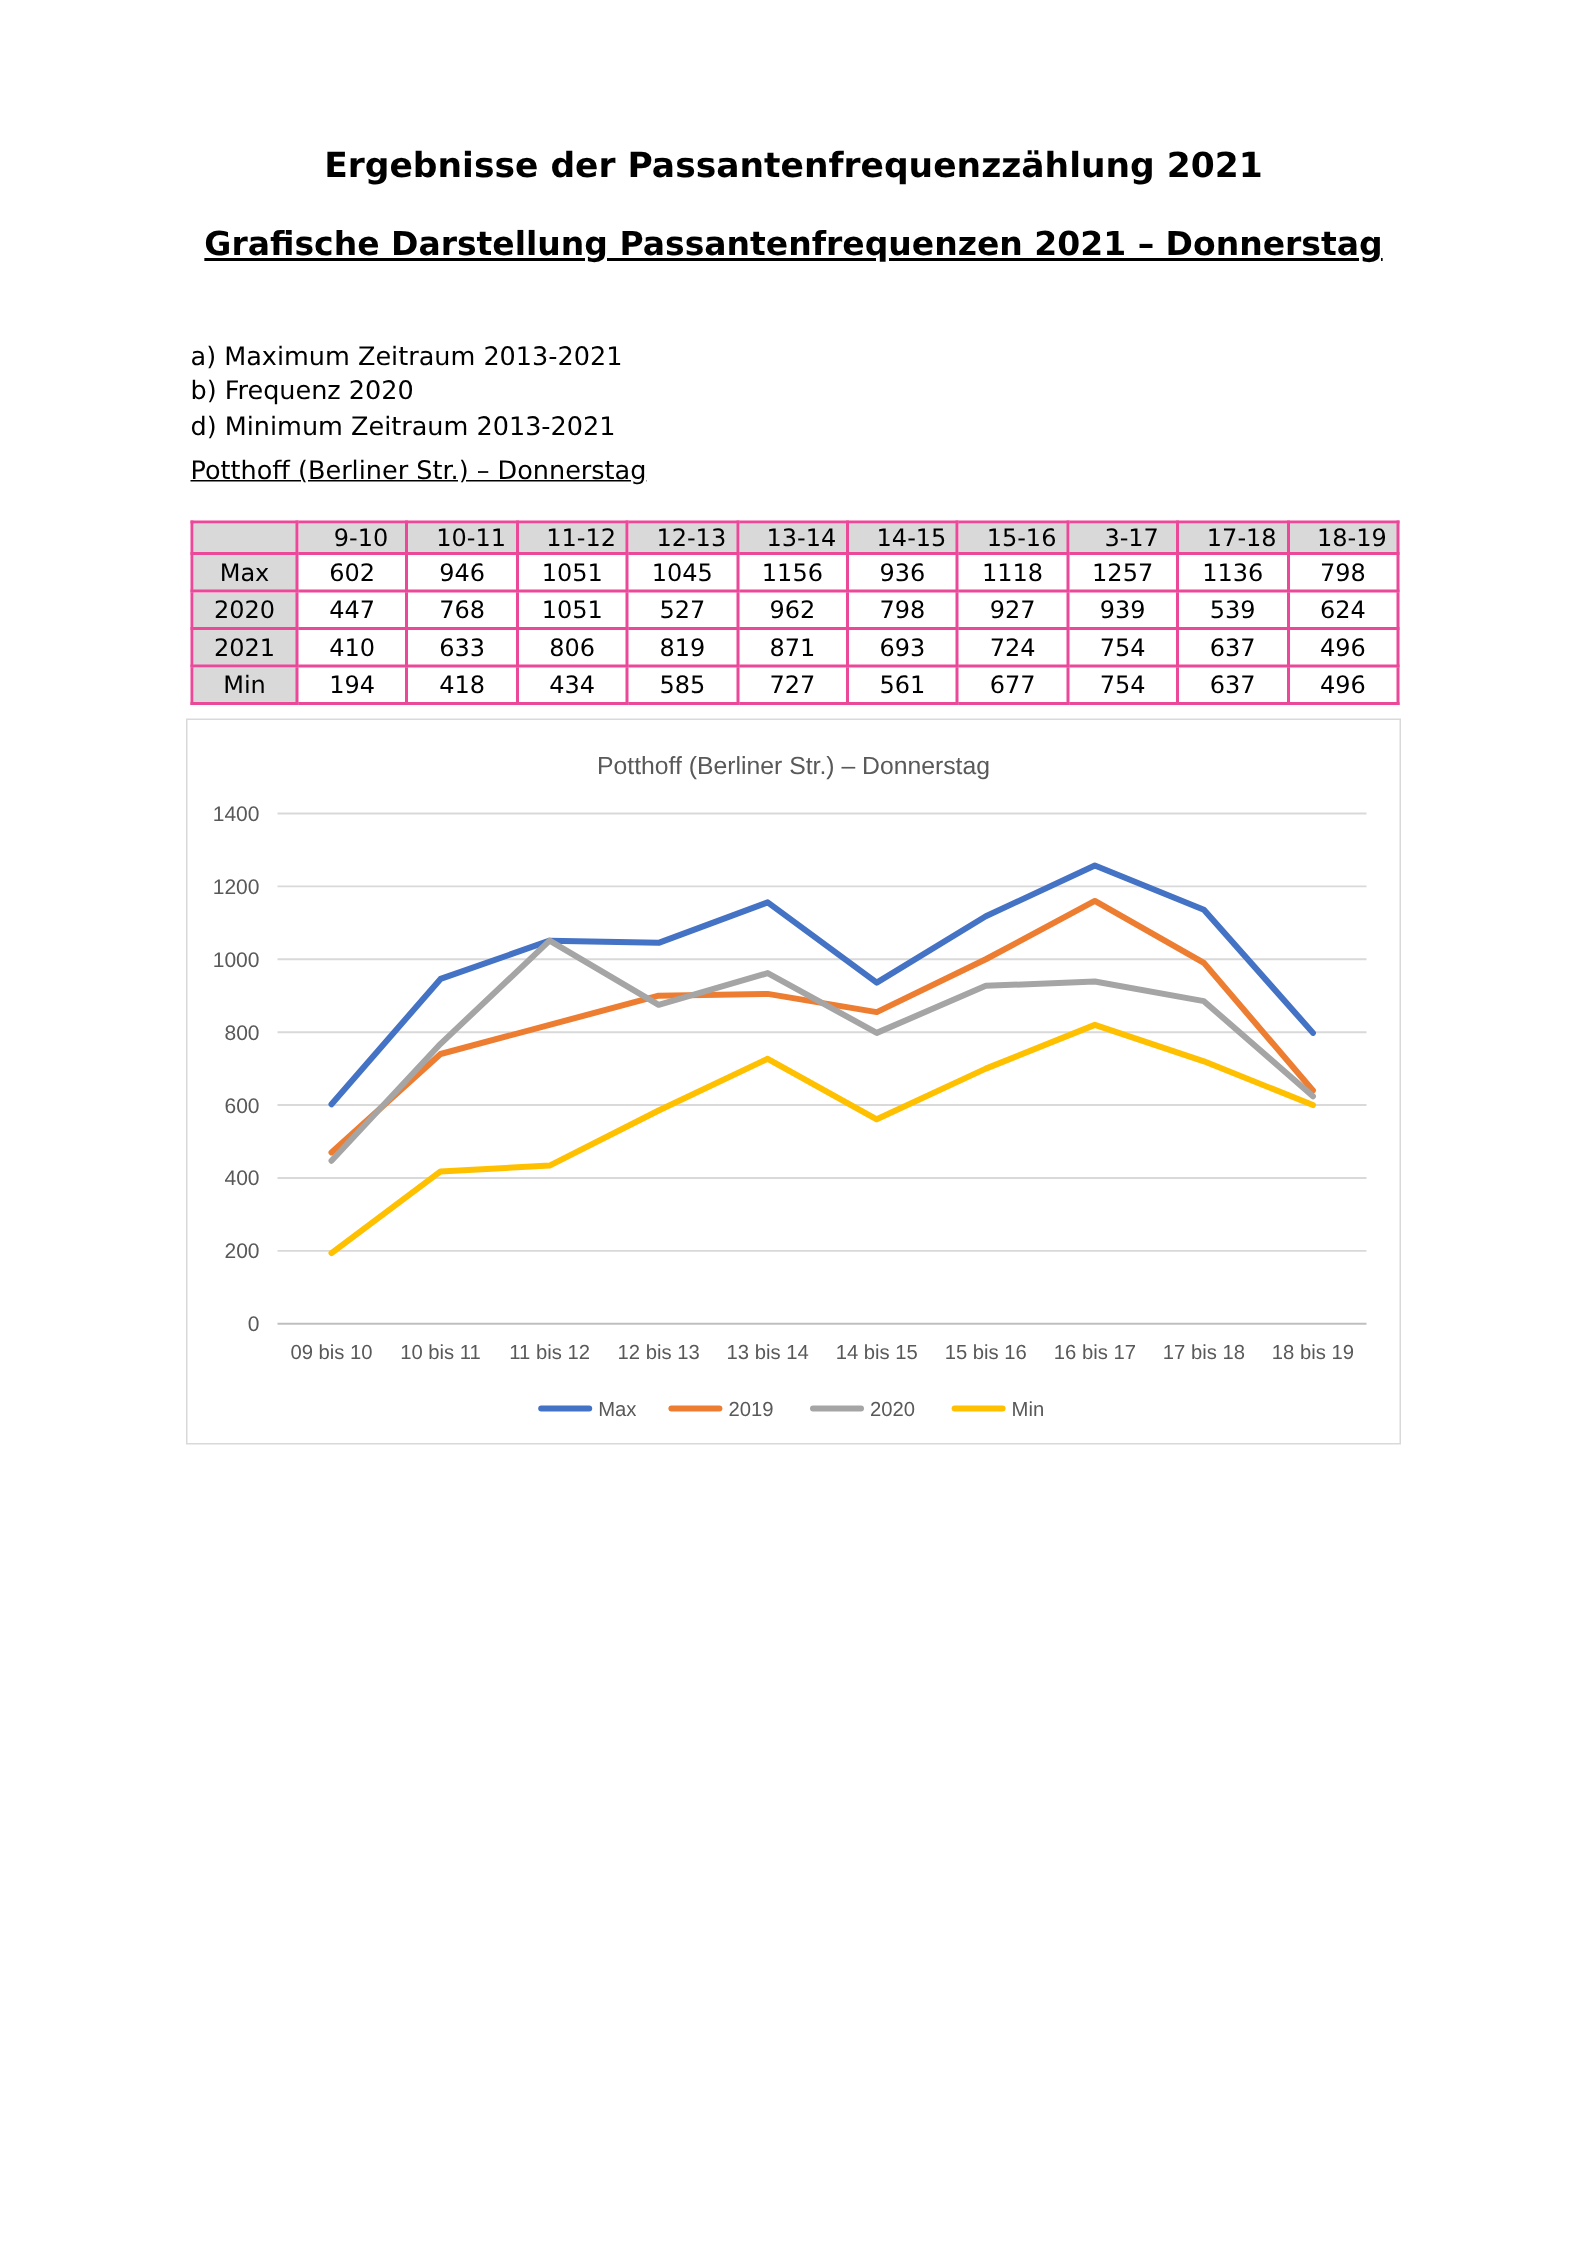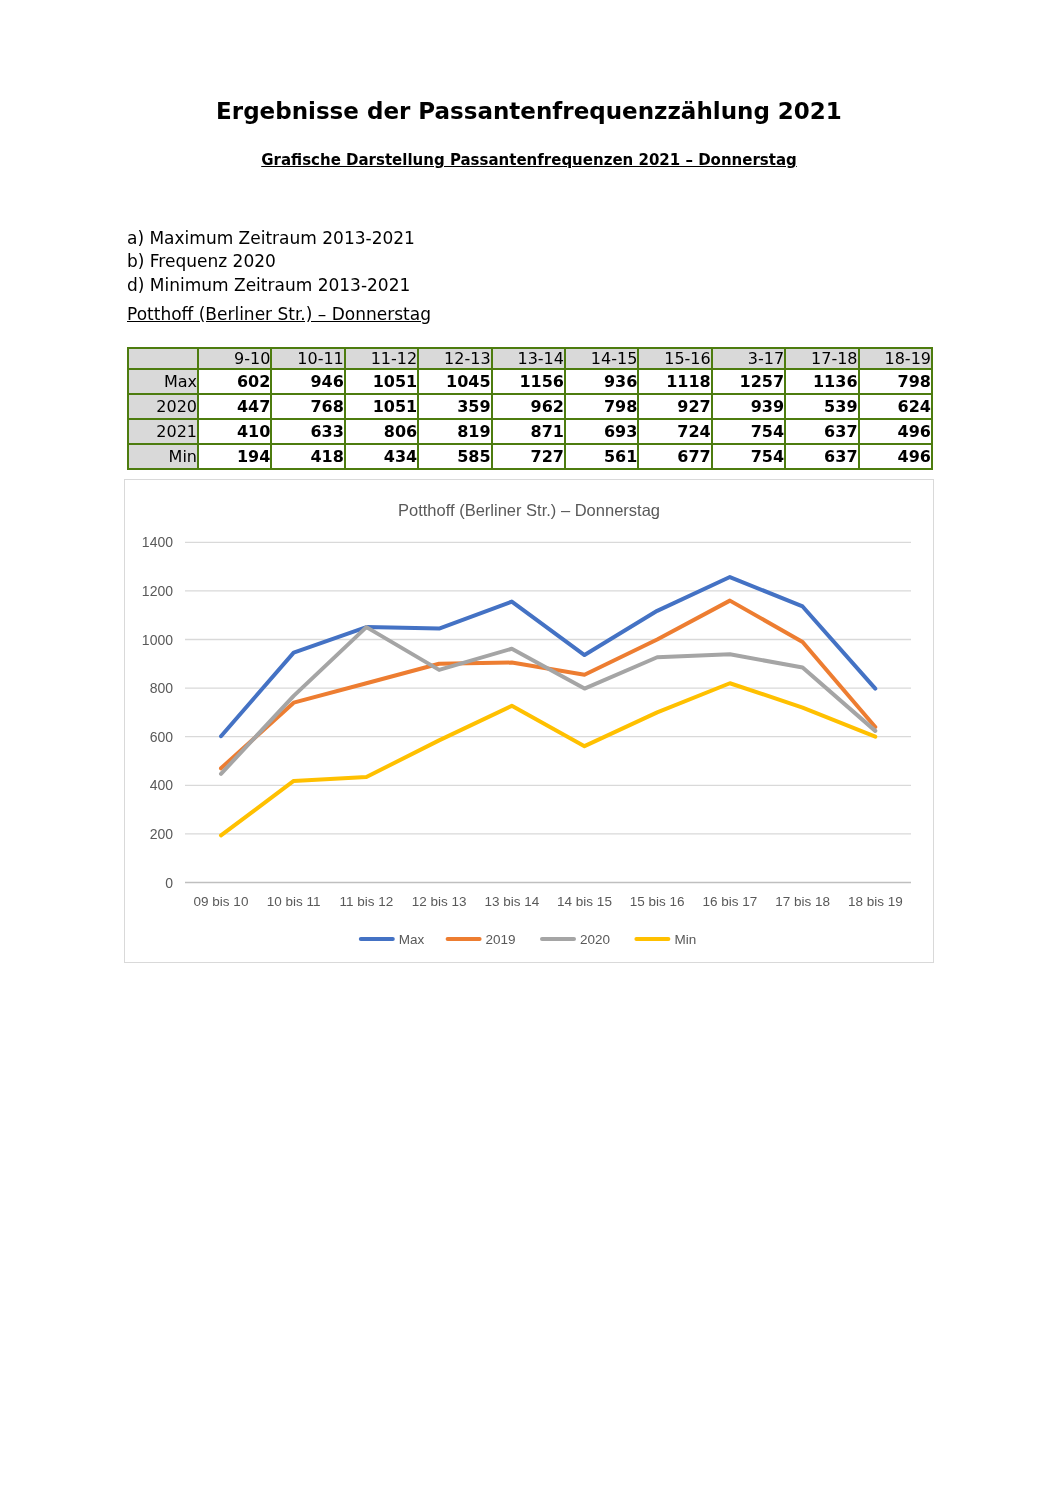--- a/index.html
+++ b/index.html
@@ -9,42 +9,42 @@
     overflow:hidden;
   }
   .title {
     position:absolute; top:98px; left:0; width:100%;
     margin:0; text-align:center;
     font-size:23px; font-weight:bold;
   }
   .subtitle {
     position:absolute; top:151px; left:0; width:100%;
     margin:0; text-align:center;
-    font-size:15px; font-weight:bold; text-decoration:underline;
+    font-size:22px; font-weight:bold; text-decoration:underline;
   }
   .list { position:absolute; top:195px; left:127px; font-size:17px; line-height:23.3px;margin-top:32px; }
   .section-heading {
     position:absolute; top:304px; left:127px;
     font-size:17px; text-decoration:underline;
   }
   table.freq {
     position:absolute; top:347px; left:127px; width:806px;
     border-collapse:collapse; table-layout:fixed;
     font-size:16px;
   }
   table.freq col.label-col { width:70px; }
   table.freq th, table.freq td {
-    border:2px solid #4d7c0f; padding:0 0 0 0; text-align:right;
+    border:2px solid #ec4899; padding:0 0 0 0; text-align:center;
     overflow:hidden; white-space:nowrap;
   }
   table.freq thead tr { height:21px; }
   table.freq tbody tr { height:25px; }
   table.freq thead th { background:#d9d9d9; font-weight:normal; padding-left:12px; }
   table.freq tbody th { background:#d9d9d9; font-weight:normal; }
-  table.freq td { font-weight:bold; }
+  table.freq td { font-weight:normal; }
   .chart-box {
     position:absolute; top:479px; left:124px; width:810px; height:484px;
     background:#fff; border:1px solid #d9d9d9; box-sizing:border-box;
   }
   svg { font-family:"Liberation Sans", sans-serif; }
 </style>
 </head>
 <body>
 
 <div class="page">
@@ -92,21 +92,21 @@
           <td>1118</td>
           <td>1257</td>
           <td>1136</td>
           <td>798</td>
         </tr>
         <tr>
           <th>2020</th>
           <td>447</td>
           <td>768</td>
           <td>1051</td>
-          <td>359</td>
+          <td>527</td>
           <td>962</td>
           <td>798</td>
           <td>927</td>
           <td>939</td>
           <td>539</td>
           <td>624</td>
         </tr>
         <tr>
           <th>2021</th>
           <td>410</td>

